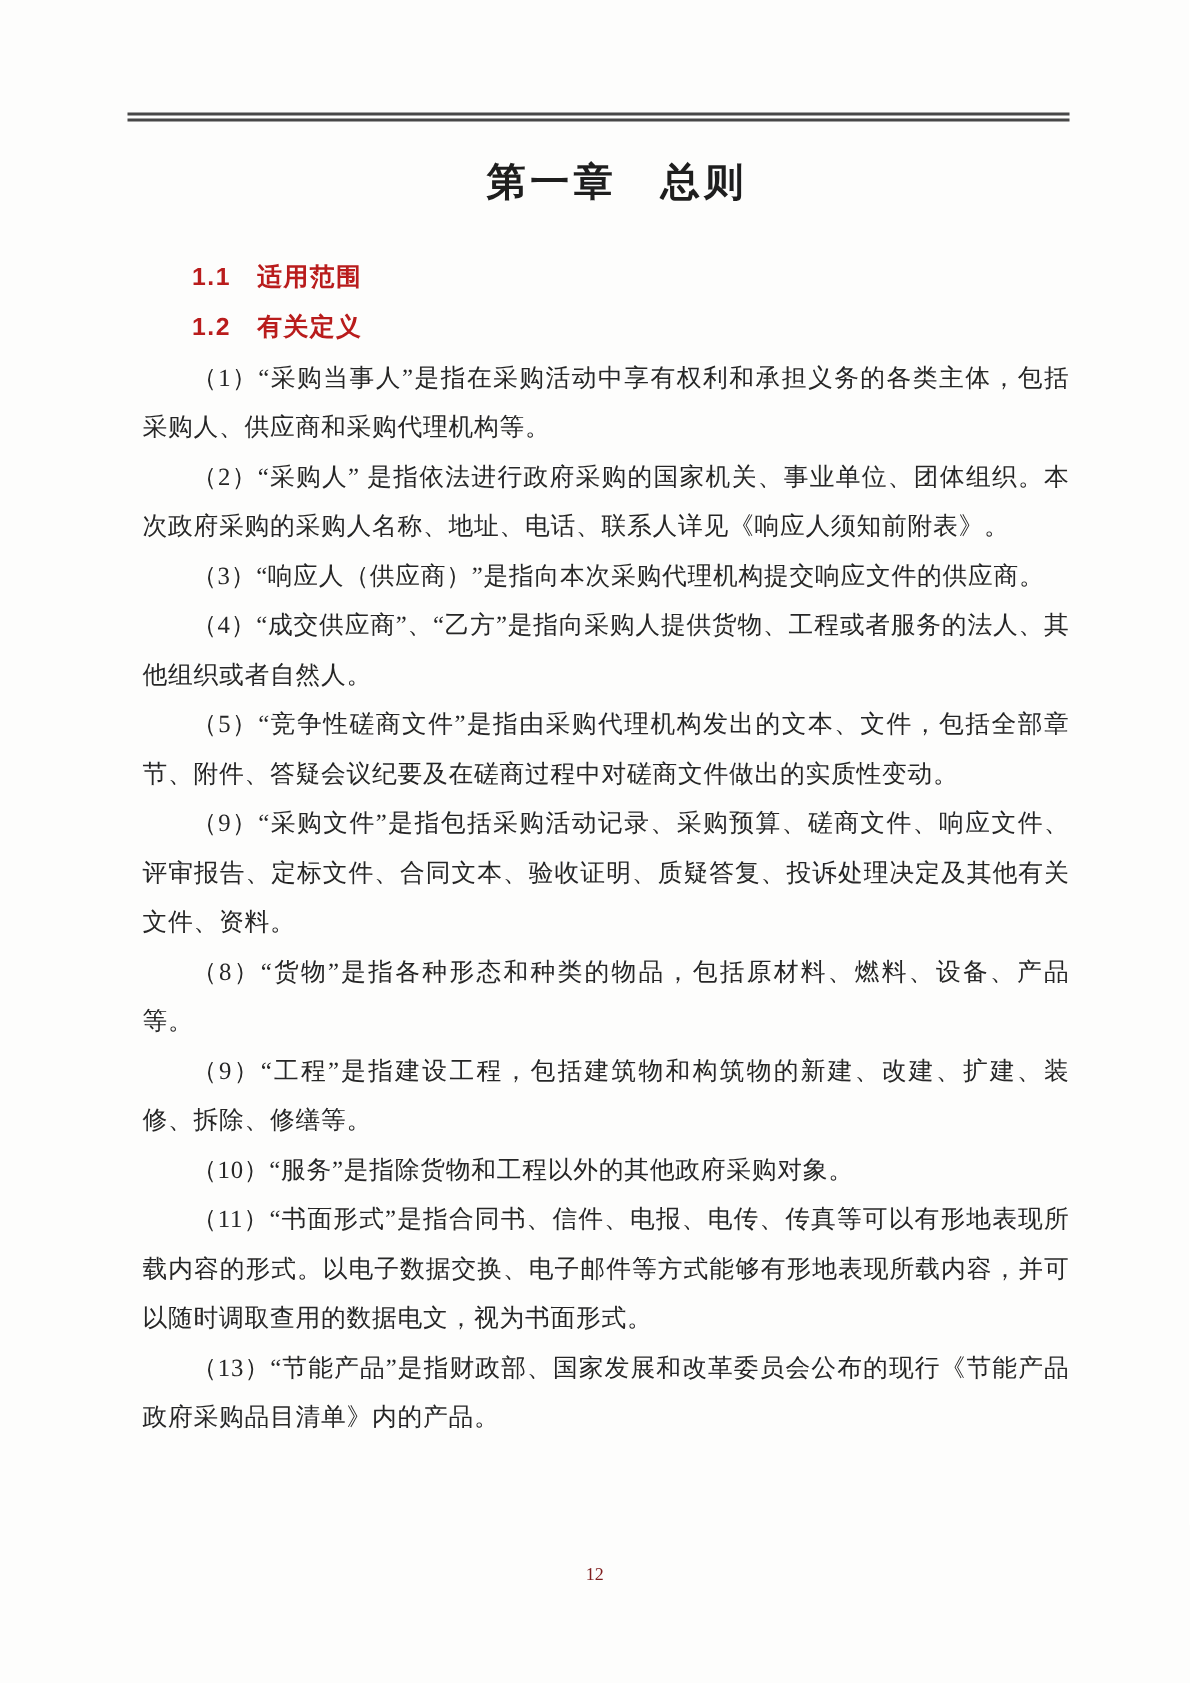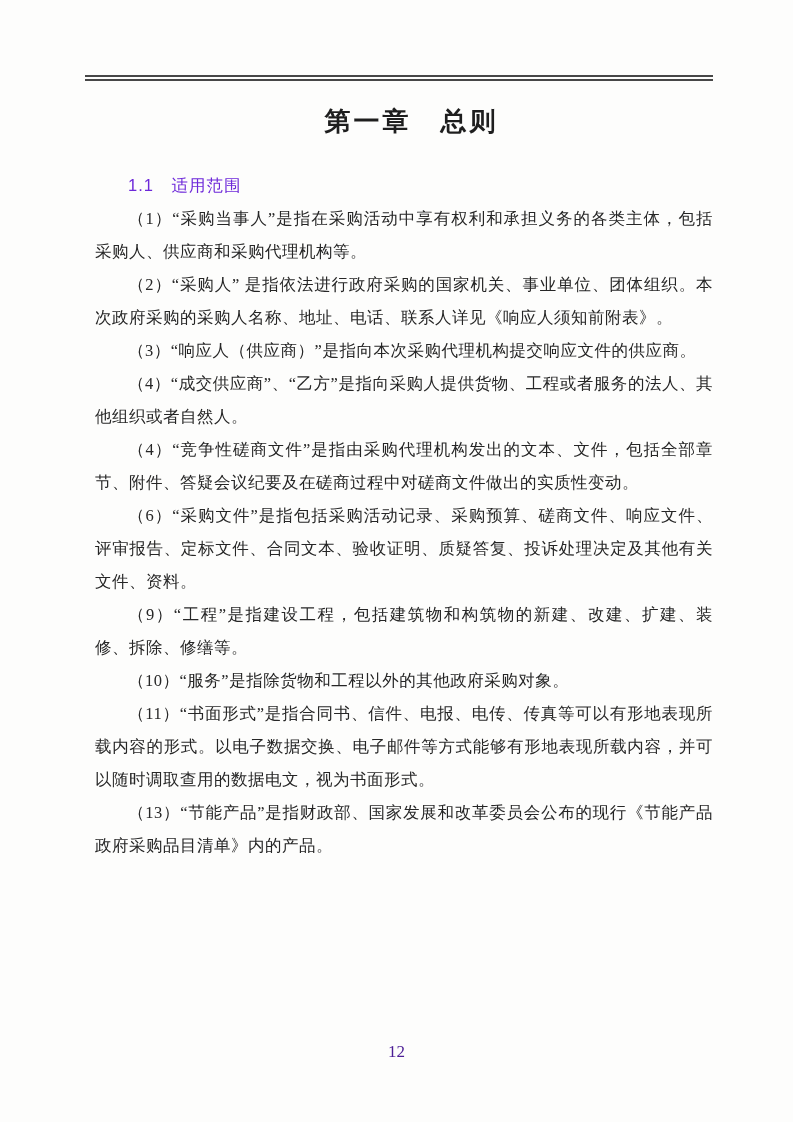--- a/index.html
+++ b/index.html
@@ -45,58 +45,60 @@
     line-height: 33px;
     text-align: justify;
     text-justify: inter-ideograph;
   }
   .content p {
     margin: 0;
     text-indent: 2em;
   }
   .sec-heading {
     font-family: "Liberation Sans", "DejaVu Sans", sans-serif;
-    font-weight: 400;
-    color: #6d28d9;
+    font-weight: 700;
+    color: #b91c1c;
     letter-spacing: 1px;
   }
   .para, .definition {
     letter-spacing: 0.5px;
   }
   .page-number {
     position: absolute;
     top: 1042px;
     left: 0;
     right: 0;
     text-align: center;
-    font-size: 17px;
-    color: #4c1d95;
+    font-size: 12px;
+    color: #7f1d1d;
   }
 </style>
 </head>
 <body>
 
 <div class="page">
 
   <div class="header-rule"></div>
 
   <div class="chapter-title">第一章　总则</div>
 
   <div class="content">
 
     <p class="sec-heading">1.1　适用范围</p>
 
 
+    <p class="sec-heading">1.2　有关定义</p>
 
     <p class="definition">（1）“采购当事人”是指在采购活动中享有权利和承担义务的各类主体，包括采购人、供应商和采购代理机构等。</p>
     <p class="definition">（2）“采购人” 是指依法进行政府采购的国家机关、事业单位、团体组织。本次政府采购的采购人名称、地址、电话、联系人详见《响应人须知前附表》。</p>
     <p class="definition">（3）“响应人（供应商）”是指向本次采购代理机构提交响应文件的供应商。</p>
     <p class="definition">（4）“成交供应商”、“乙方”是指向采购人提供货物、工程或者服务的法人、其他组织或者自然人。</p>
-    <p class="definition">（4）“竞争性磋商文件”是指由采购代理机构发出的文本、文件，包括全部章节、附件、答疑会议纪要及在磋商过程中对磋商文件做出的实质性变动。</p>
-    <p class="definition">（6）“采购文件”是指包括采购活动记录、采购预算、磋商文件、响应文件、评审报告、定标文件、合同文本、验收证明、质疑答复、投诉处理决定及其他有关文件、资料。</p>
+    <p class="definition">（5）“竞争性磋商文件”是指由采购代理机构发出的文本、文件，包括全部章节、附件、答疑会议纪要及在磋商过程中对磋商文件做出的实质性变动。</p>
+    <p class="definition">（9）“采购文件”是指包括采购活动记录、采购预算、磋商文件、响应文件、评审报告、定标文件、合同文本、验收证明、质疑答复、投诉处理决定及其他有关文件、资料。</p>
+    <p class="definition">（8）“货物”是指各种形态和种类的物品，包括原材料、燃料、设备、产品等。</p>
     <p class="definition">（9）“工程”是指建设工程，包括建筑物和构筑物的新建、改建、扩建、装修、拆除、修缮等。</p>
     <p class="definition">（10）“服务”是指除货物和工程以外的其他政府采购对象。</p>
     <p class="definition">（11）“书面形式”是指合同书、信件、电报、电传、传真等可以有形地表现所载内容的形式。以电子数据交换、电子邮件等方式能够有形地表现所载内容，并可以随时调取查用的数据电文，视为书面形式。</p>
     <p class="definition">（13）“节能产品”是指财政部、国家发展和改革委员会公布的现行《节能产品政府采购品目清单》内的产品。</p>
 
   </div>
 
   <div class="page-number">12</div>
 
 </div>

